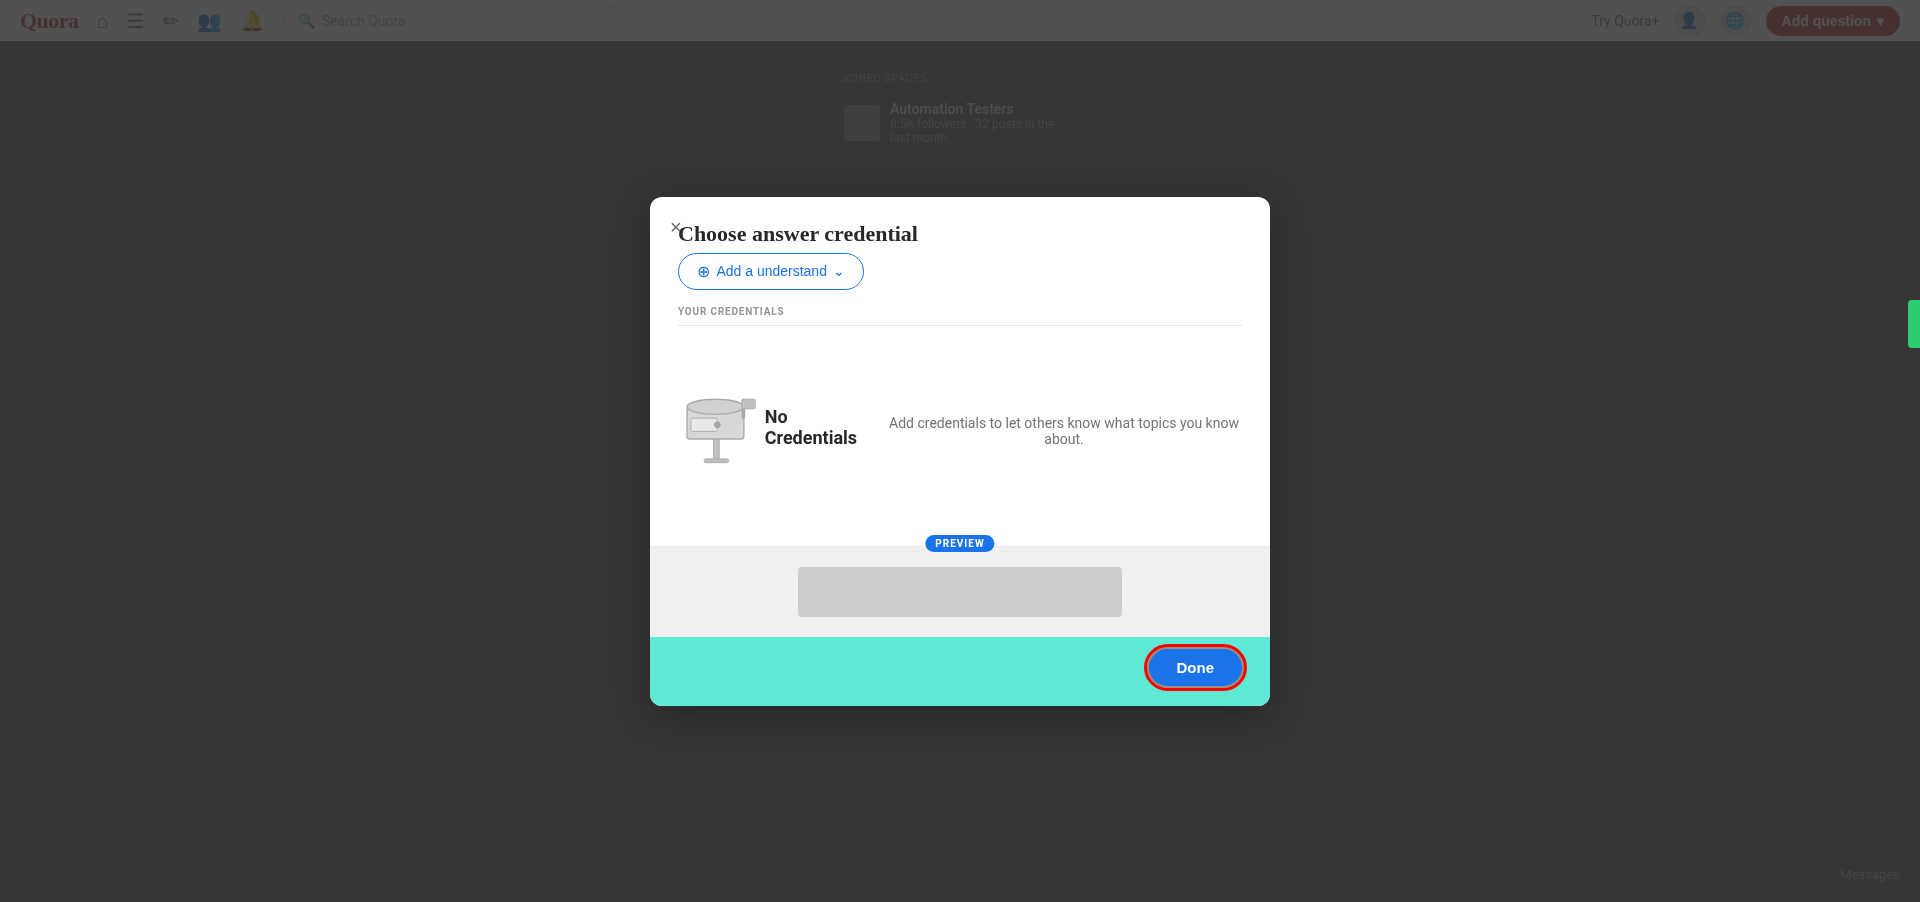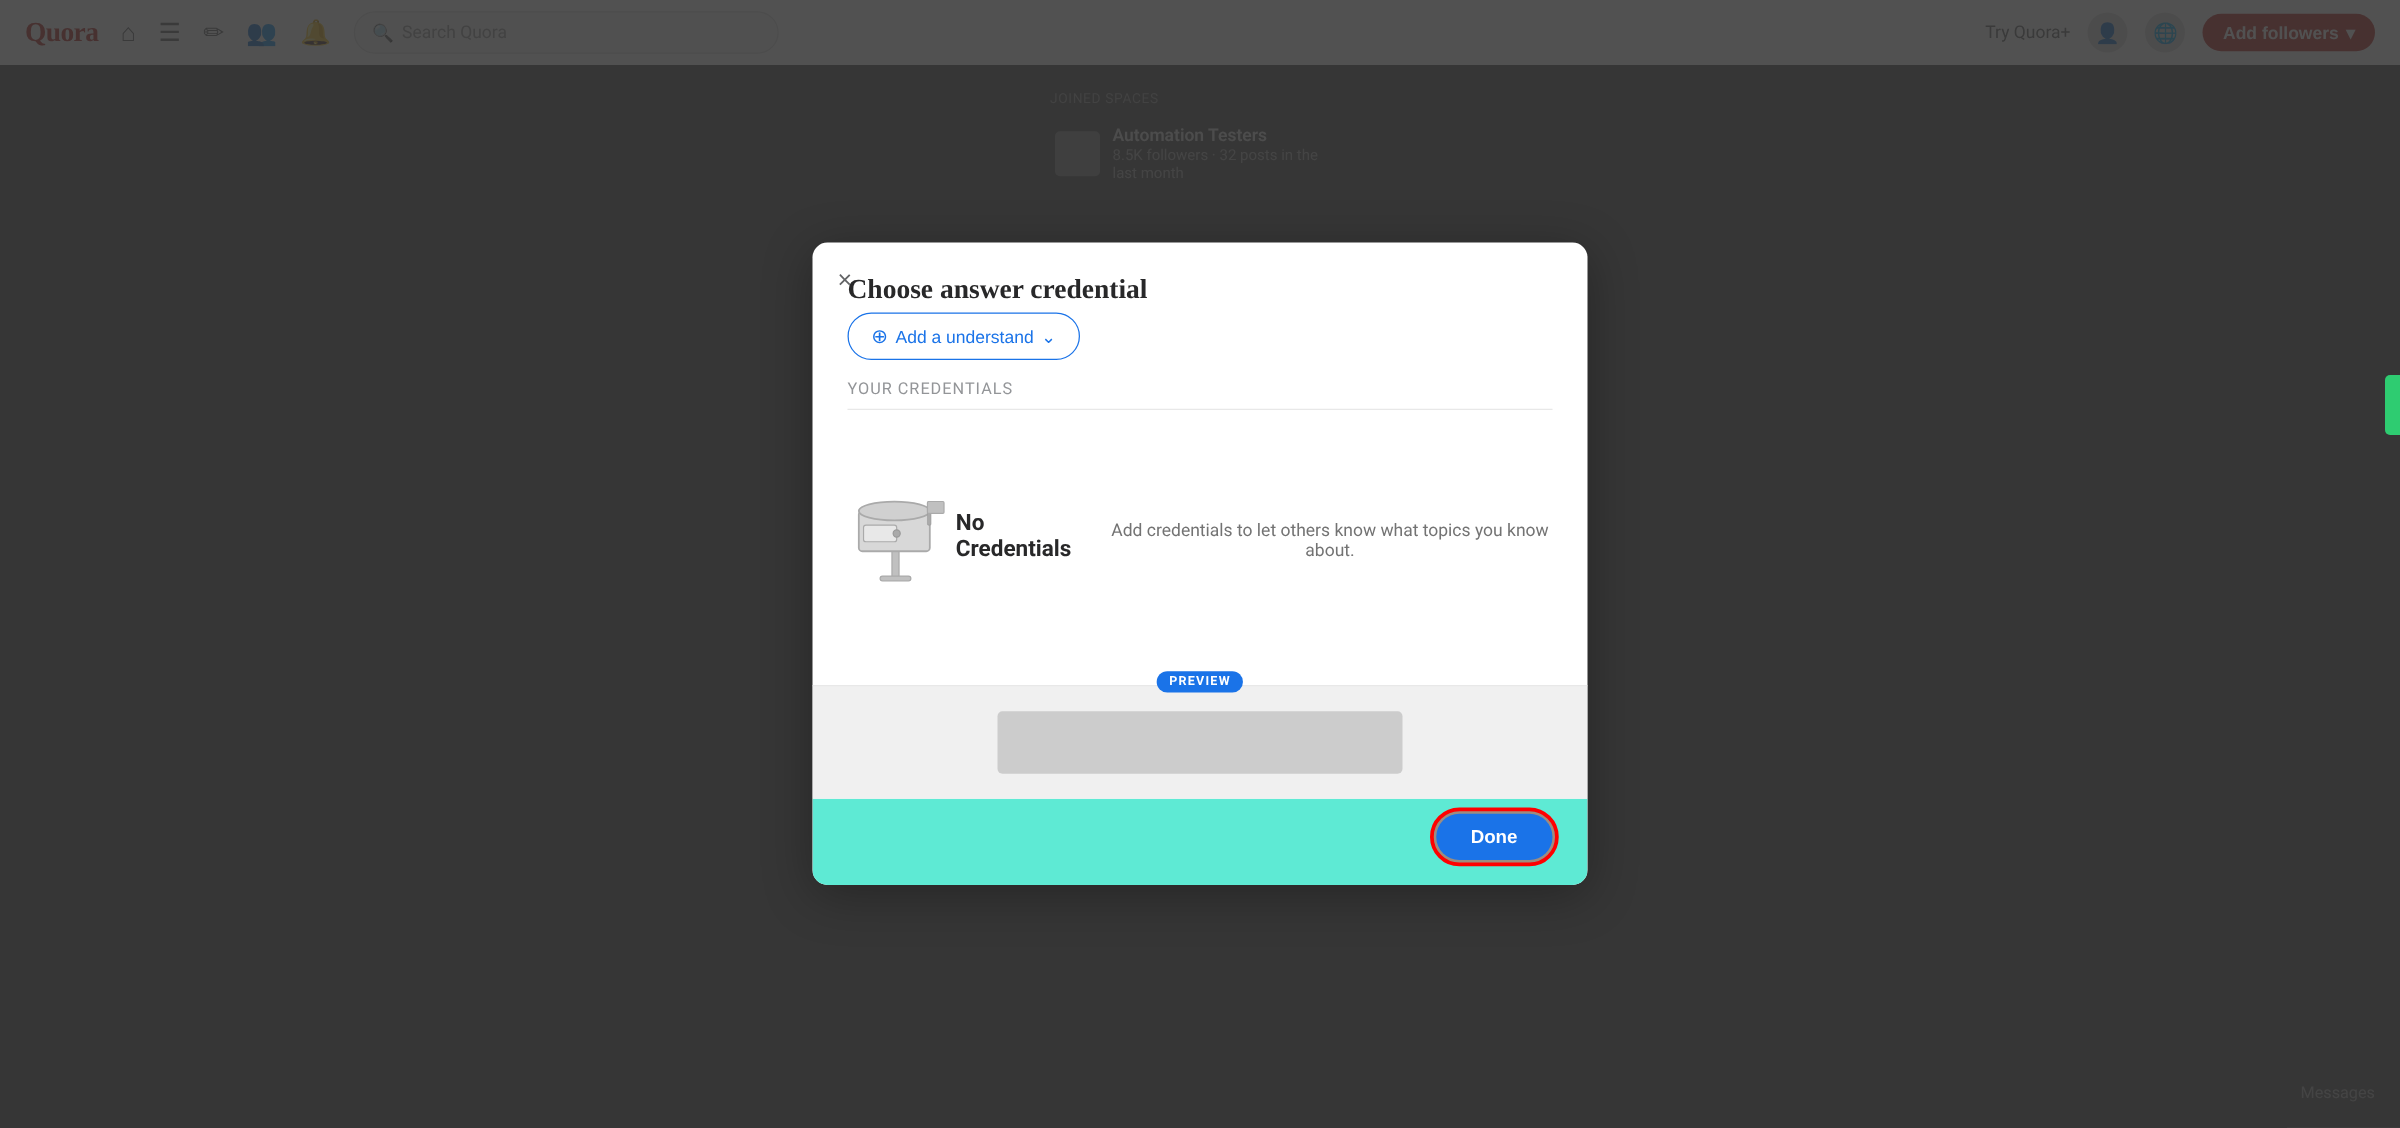--- a/index.html
+++ b/index.html
@@ -19,21 +19,21 @@
       background: rgba(50, 50, 50, 0.85);
       z-index: 1;
     }
 
     
     .navbar {
       position: absolute;
       top: 0;
       left: 0;
       right: 0;
-      height: 52px;
+      height: 41px;
       background: #fff;
       display: flex;
       align-items: center;
       padding: 0 20px;
       gap: 18px;
       z-index: 0;
     }
 
     .navbar-logo {
       font-size: 22px;
@@ -247,22 +247,22 @@
     .add-credential-btn .plus-icon {
       font-size: 16px;
       font-weight: 300;
     }
 
     .credentials-section {
       padding: 0 28px;
     }
 
     .credentials-label {
-      font-size: 13px;
-      font-weight: 400;
+      font-size: 10px;
+      font-weight: 700;
       color: #939598;
       letter-spacing: 0.8px;
       text-transform: uppercase;
       margin-bottom: 0;
       padding-bottom: 8px;
       border-bottom: 1px solid #e8e8e8;
     }
 
     .credentials-empty-area {
       display: flex;
@@ -366,21 +366,21 @@
   <span class="navbar-icon">🔔</span>
   <div class="navbar-search">
     <span>🔍</span>
     <span style="color:#999;font-size:14px;">Search Quora</span>
   </div>
   <div class="navbar-right">
     <span class="try-quora">Try Quora+</span>
     <div class="navbar-circle-icon">👤</div>
     <div class="navbar-circle-icon">🌐</div>
     <button class="add-question-btn">
-      <span>Add followers</span>
+      <span>Add question</span>
       <span>▾</span>
     </button>
   </div>
 </div>
 
 <div class="page-content">
   <div class="left-sidebar">
     <div class="sidebar-section-title">Joined Spaces</div>
     <div class="sidebar-space-item">
       <div class="space-avatar"></div>

